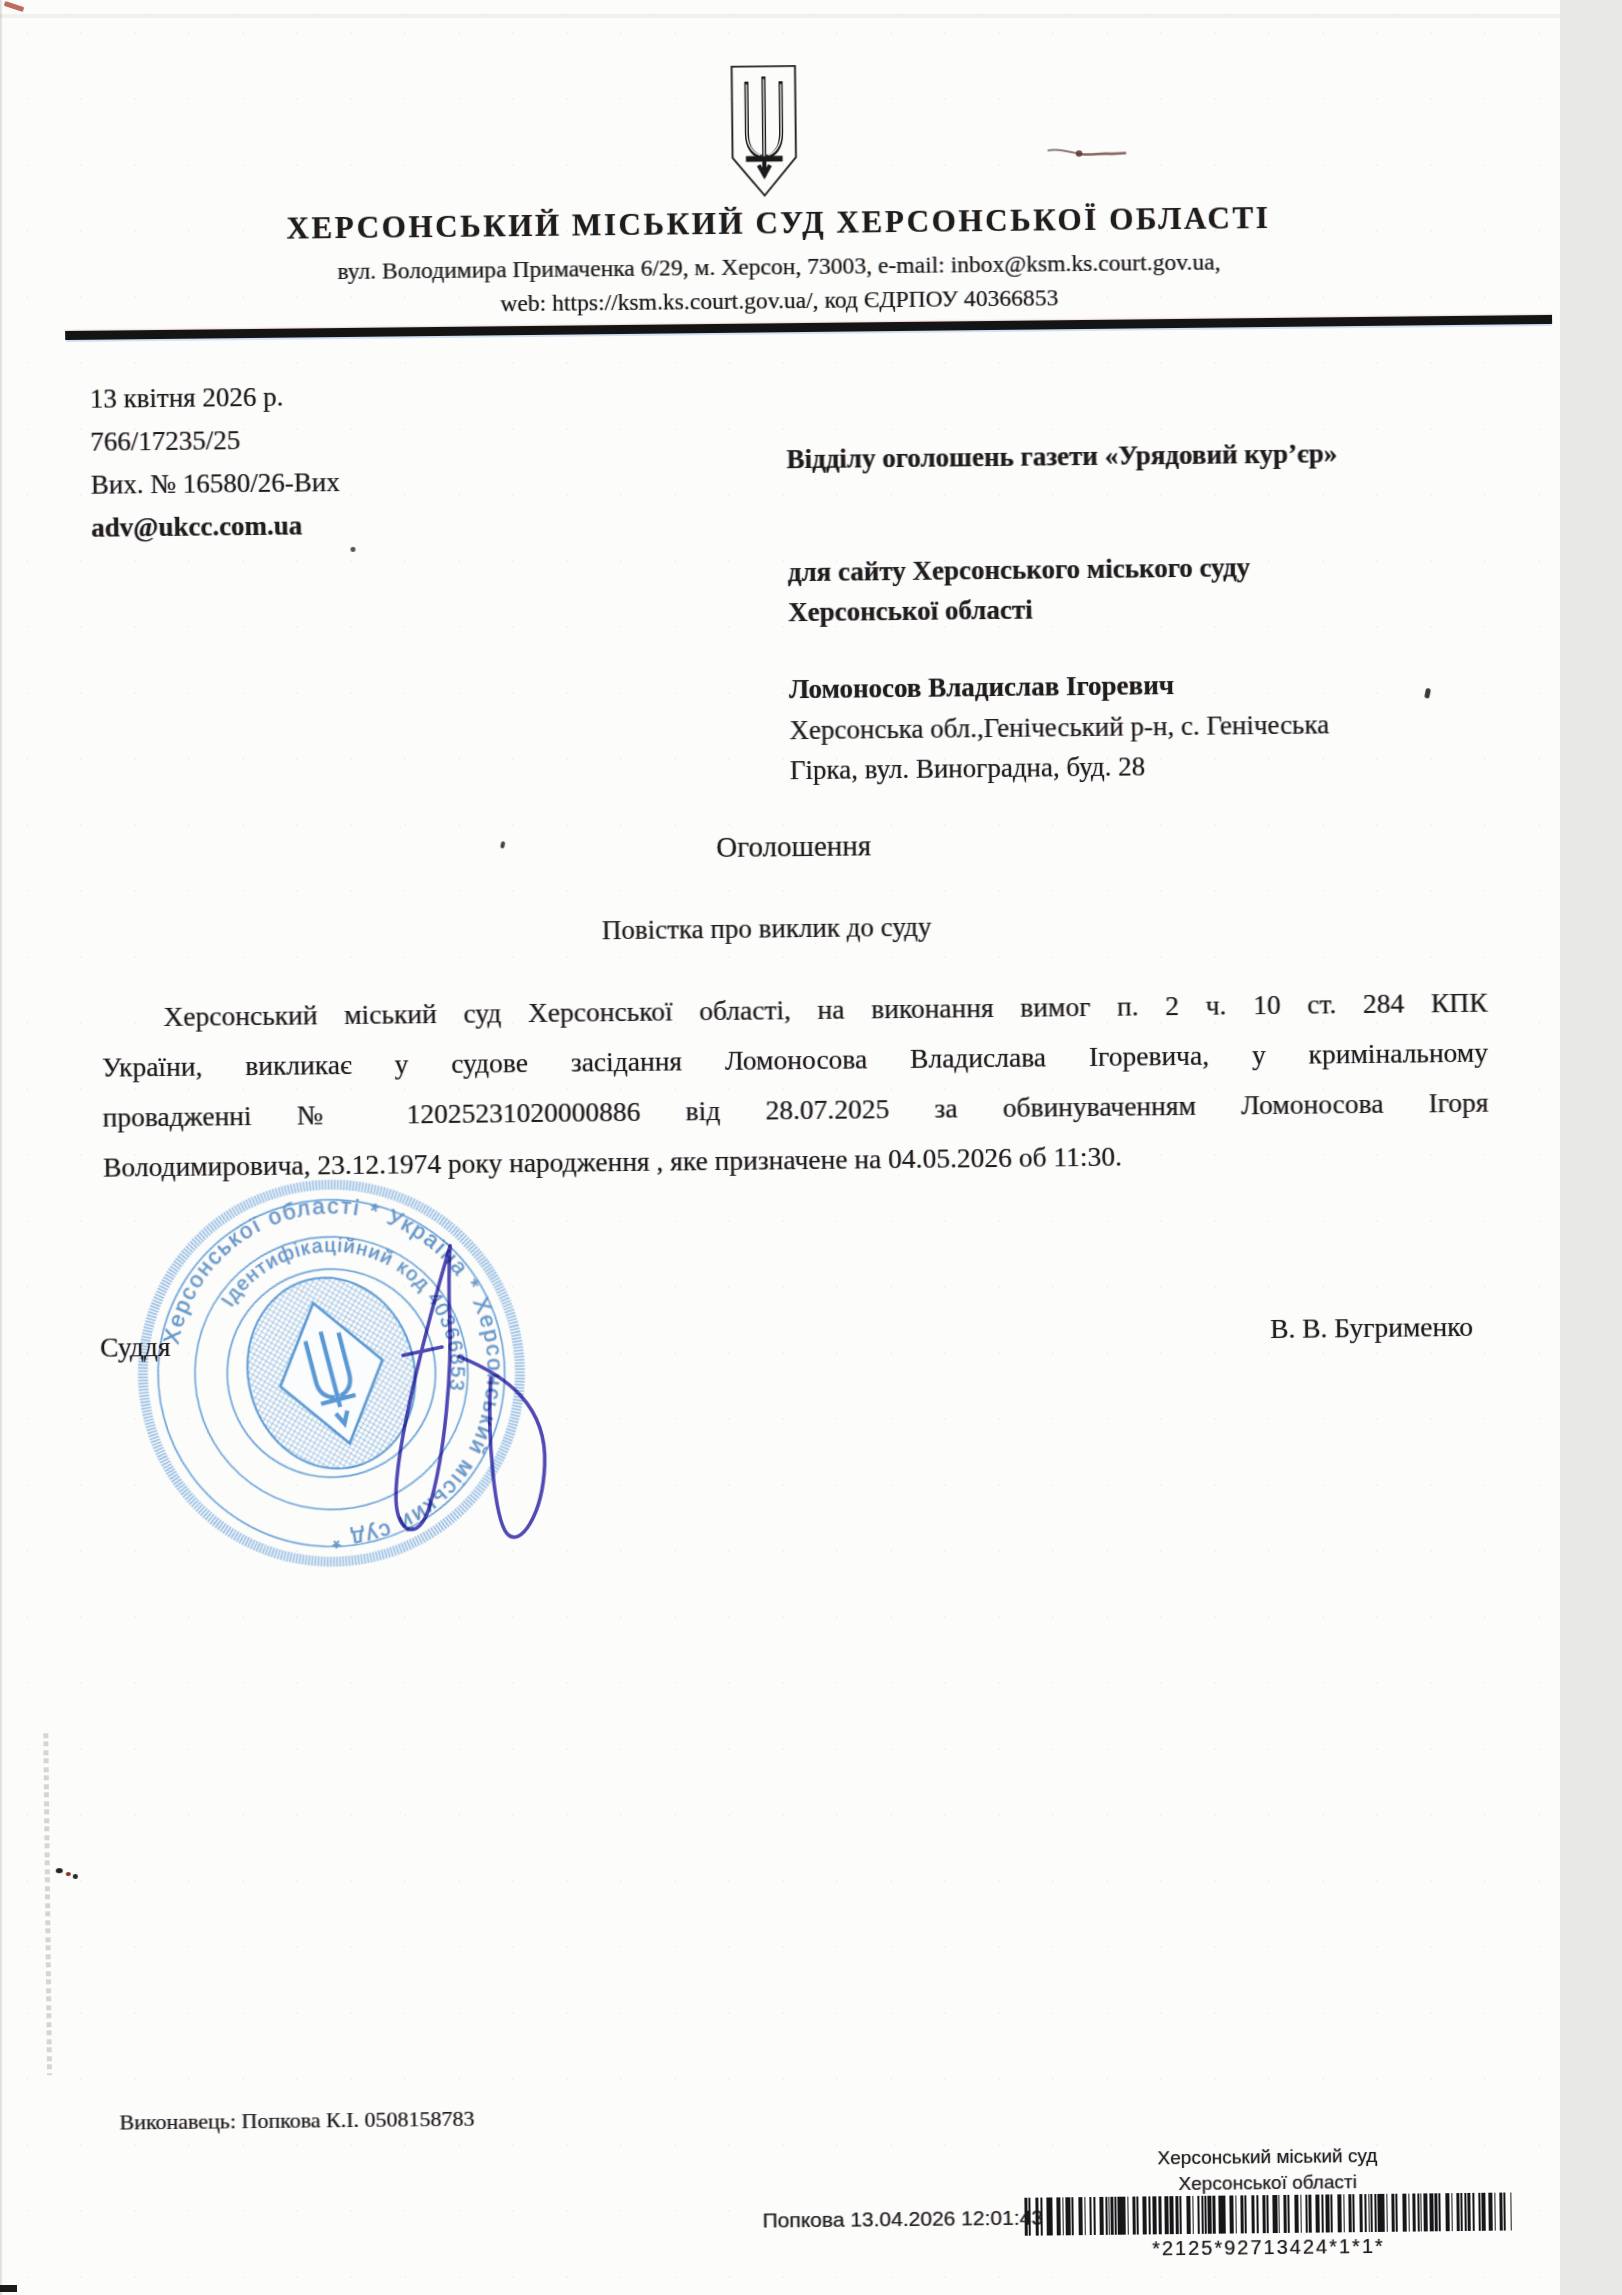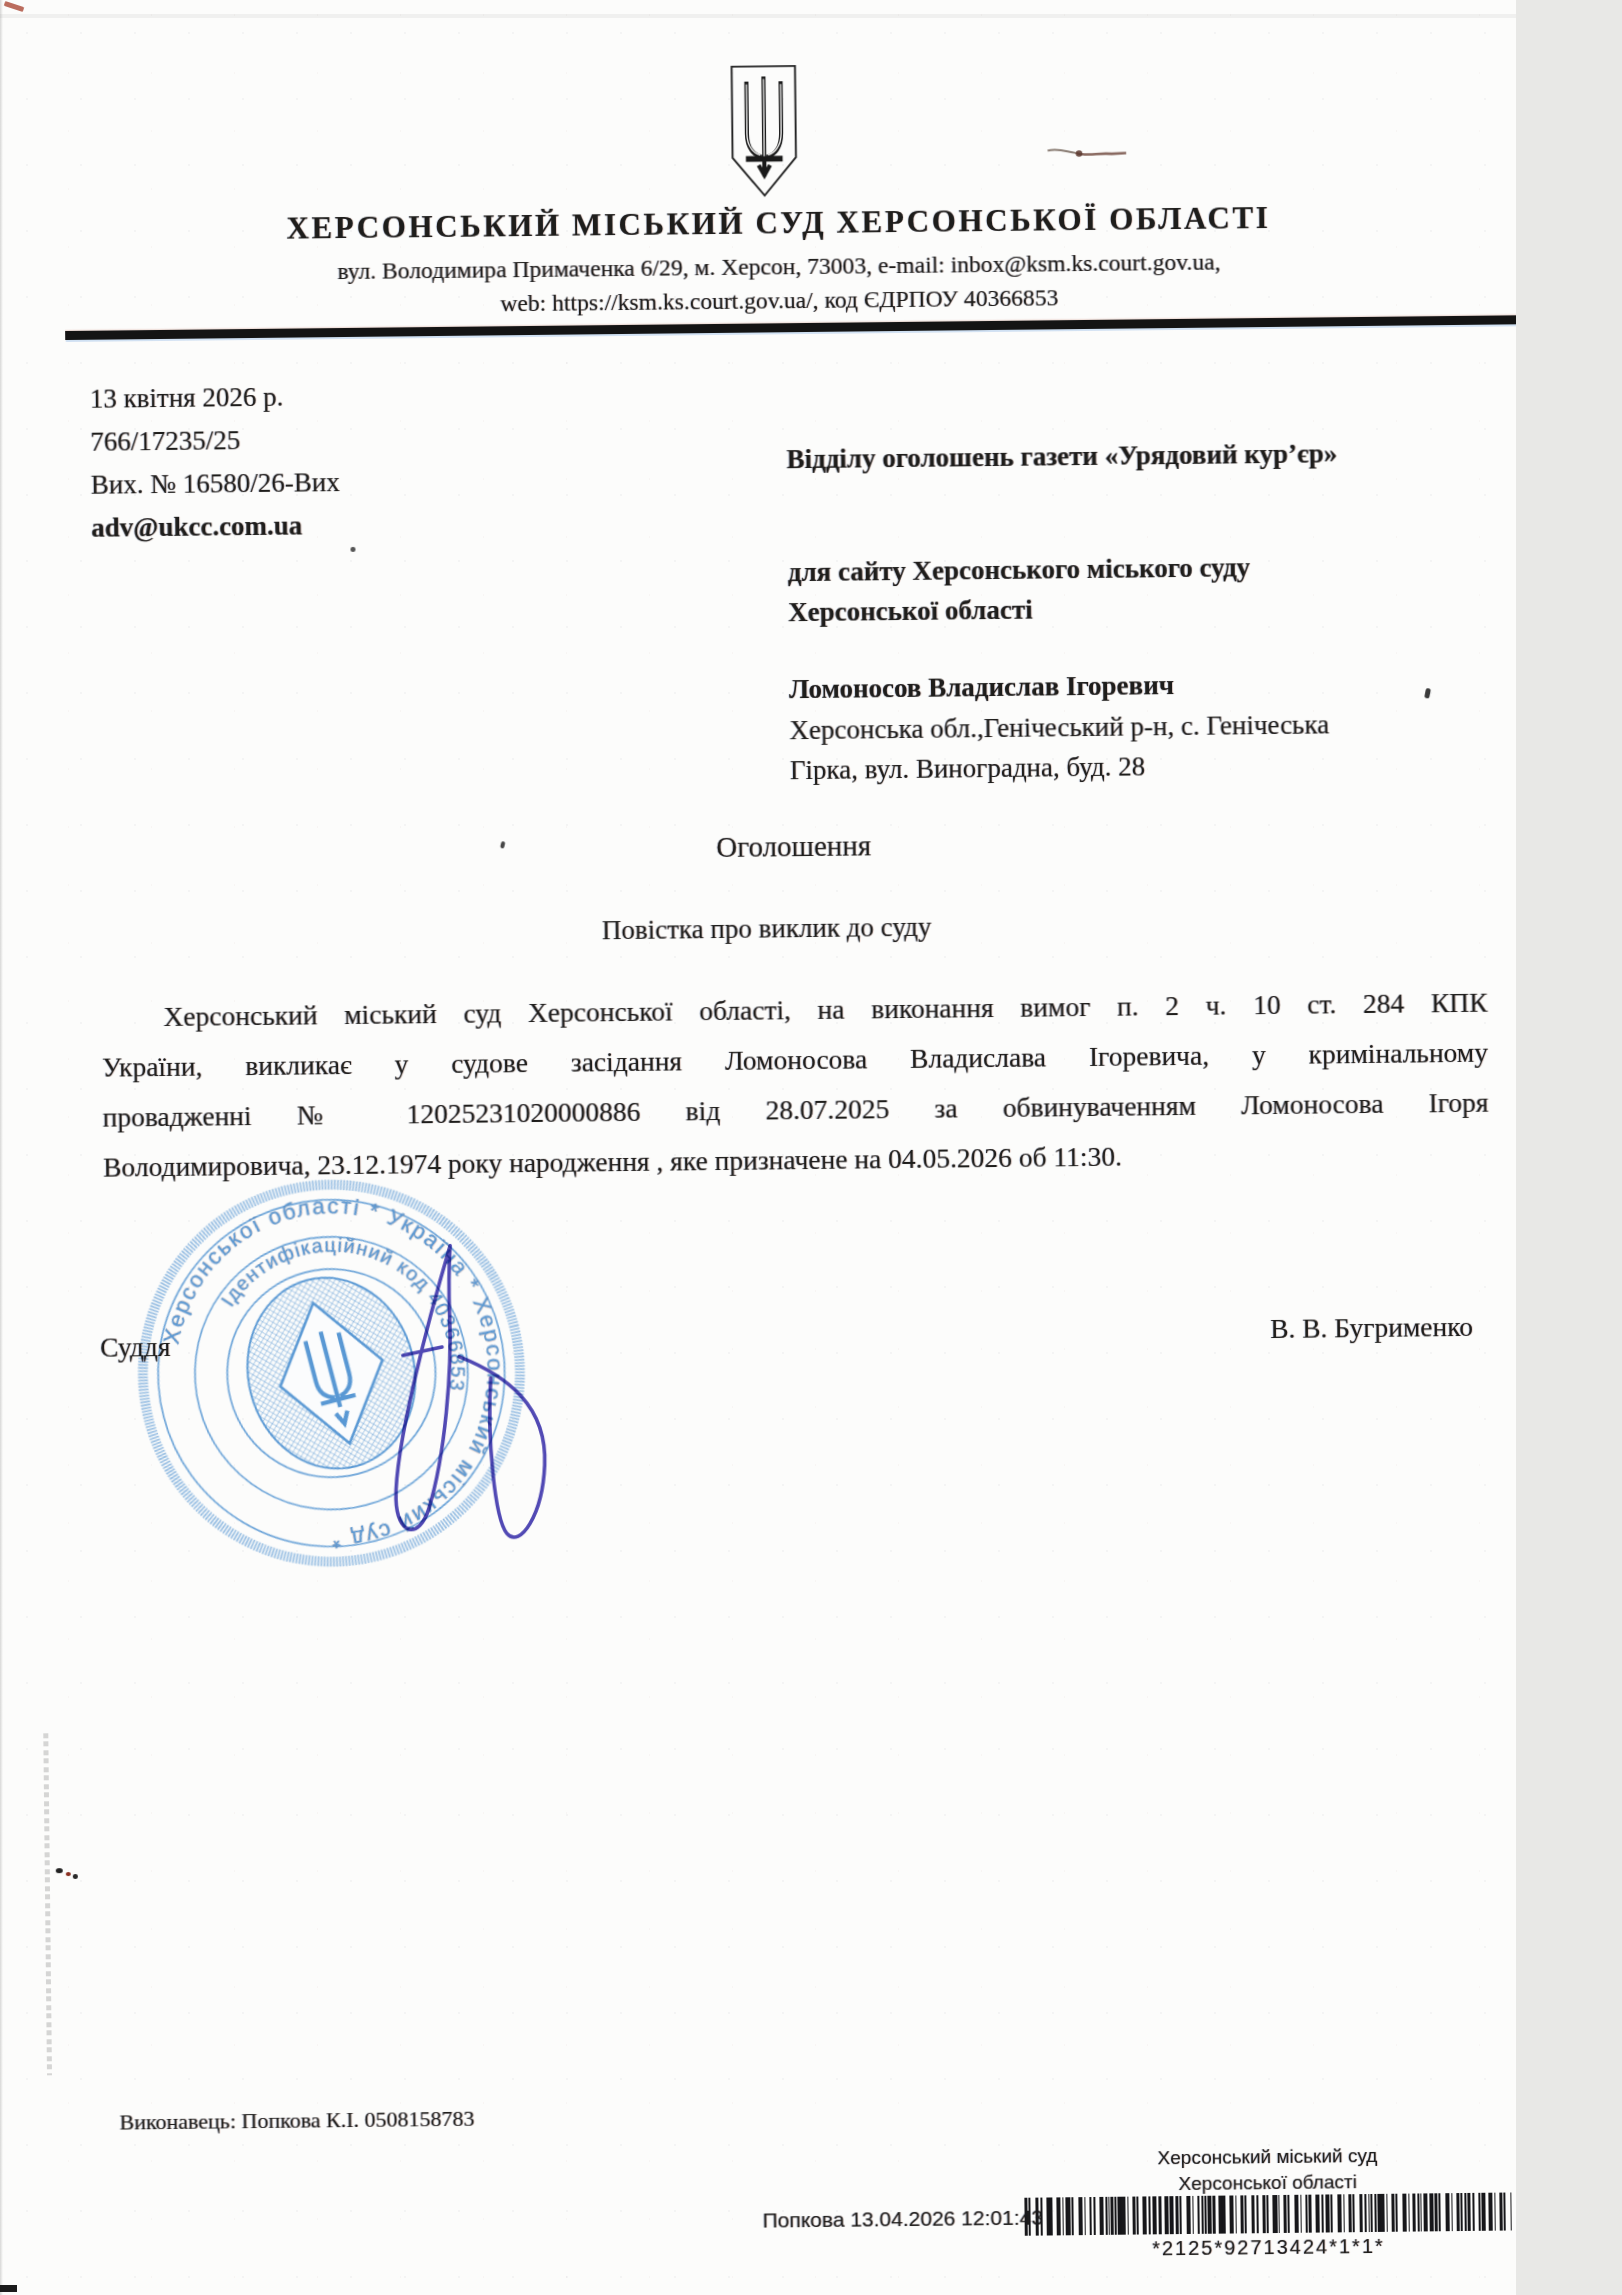--- a/index.html
+++ b/index.html
@@ -3,20 +3,21 @@
 <meta charset="utf-8">
 <style>
   html,body{margin:0;padding:0;background:#e8e8e6;}
   .page{
     position:relative;width:1516px;height:2295px;overflow:hidden;
     color:#1e1d1b;font-family:"Liberation Serif",serif;
     background:
       radial-gradient(rgba(60,70,90,.045) 0.7px, transparent 0.9px) 0 0/54px 66px,
       radial-gradient(rgba(120,60,40,.04) 0.7px, transparent 0.9px) 27px 44px/83px 58px,
       #fcfcfb;
+    padding-left: 44px;
   }
   .abs{position:absolute;}
   .skew{position:absolute;inset:0;transform:rotate(-0.62deg);transform-origin:811px 1148px;}
   .ink{text-shadow:0.9px 0 0 rgba(170,55,25,.16), -0.9px 0 0 rgba(30,80,180,.16), 0 0 0.8px rgba(0,0,0,.28);}
   .sans{font-family:"Liberation Sans",sans-serif;}
   .b{font-weight:bold;}
   .center{text-align:center;}
 
   .court-name{left:26px;width:1525px;top:205px;font-size:31px;letter-spacing:2.6px;font-weight:bold;}
   .addr1{left:26px;width:1525px;top:253px;font-size:23.6px;}

